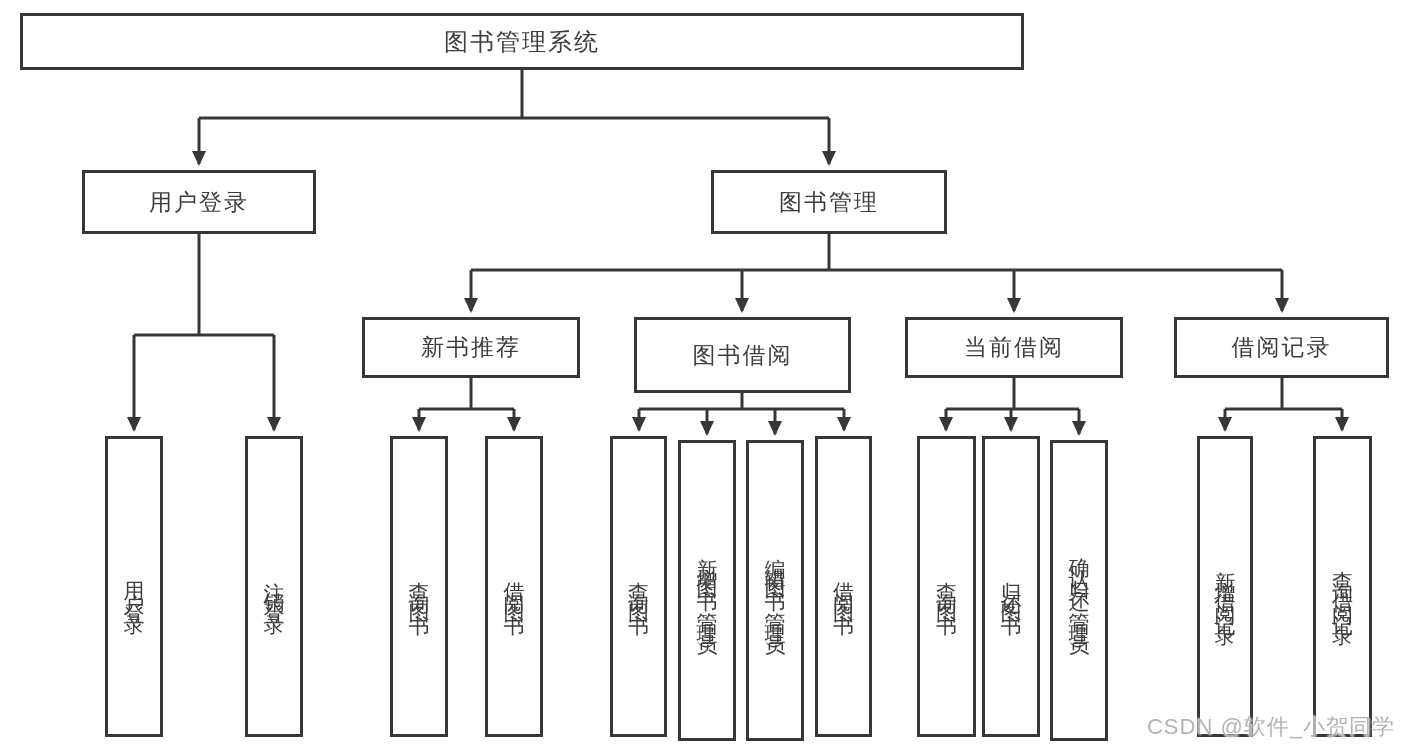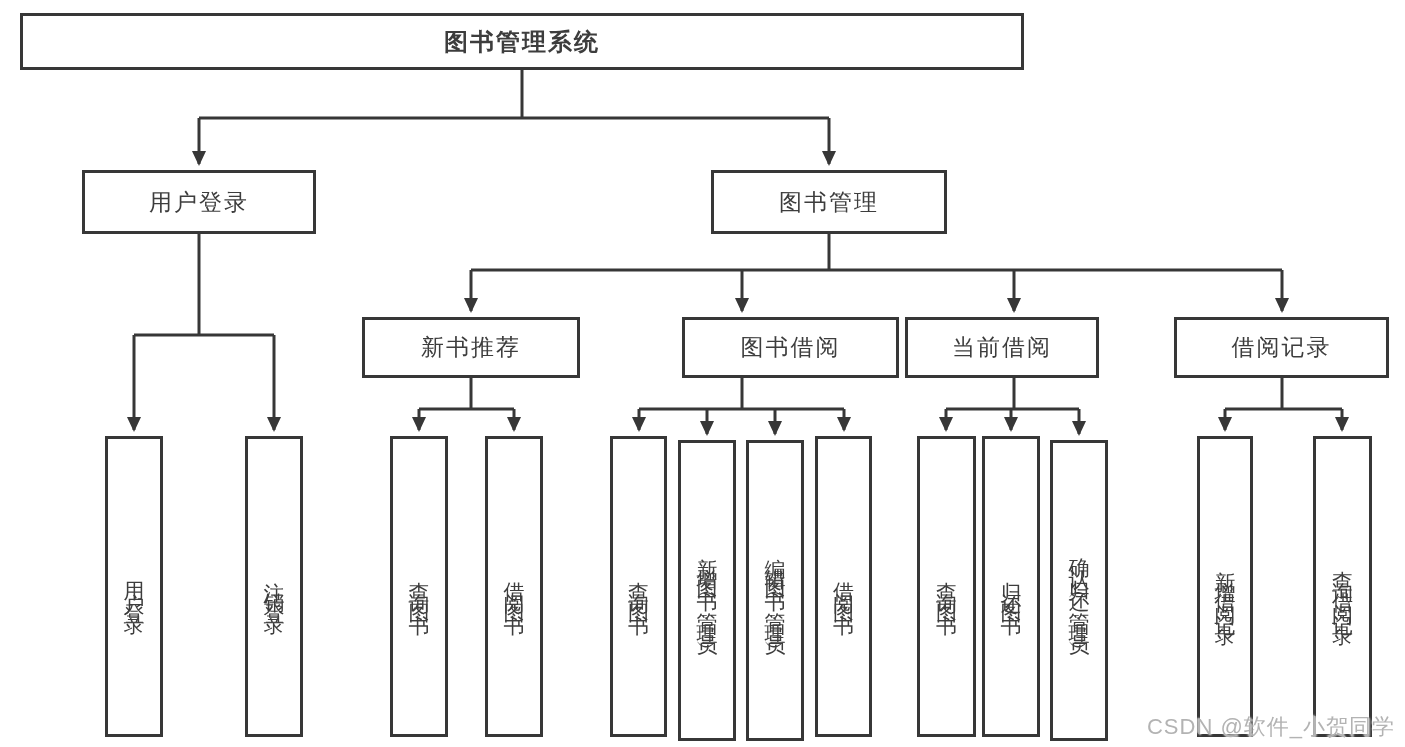--- a/index.html
+++ b/index.html
@@ -122,28 +122,28 @@
     </g>
 
     <g>
       <path class="ln" d="M1282,378 V409"></path>
       <path class="ln" d="M1225,409 H1342"></path>
       <path class="ln" d="M1225,409 V430" marker-end="url(#arrow)"></path>
       <path class="ln" d="M1342,409 V430" marker-end="url(#arrow)"></path>
     </g>
   </svg>
 
-  <div class="node root" style="left:20px; top:13px; width:1004px; height:57px;font-weight:bold;">图书管理系统</div>
+  <div class="node root" style="left:20px; top:13px; width:1004px; height:57px;">图书管理系统</div>
 
   <div class="node" style="left:82px; top:170px; width:234px; height:64px;">用户登录</div>
   <div class="node" style="left:711px; top:170px; width:236px; height:64px;">图书管理</div>
 
   <div class="node" style="left:362px; top:317px; width:218px; height:61px;">新书推荐</div>
-  <div class="node" style="left:634px; top:317px; width:217px; height:61px;margin-left:48px;">图书借阅</div>
-  <div class="node" style="left:905px; top:317px; width:194px; height:61px;">当前借阅</div>
+  <div class="node" style="left:634px; top:317px; width:217px; height:76px;">图书借阅</div>
+  <div class="node" style="left:905px; top:317px; width:218px; height:61px;">当前借阅</div>
   <div class="node" style="left:1174px; top:317px; width:215px; height:61px;font-family:Liberation Mono, monospace;">借阅记录</div>
 
   <div class="leaf" style="left:105px; top:436px;">用户登录</div>
   <div class="leaf" style="left:245px; top:436px;">注销登录</div>
 
   <div class="leaf" style="left:390px; top:436px;">查询图书</div>
   <div class="leaf" style="left:485px; top:436px;">借阅图书</div>
 
   <div class="leaf" style="left:610px; top:436px; width:57px;">查询图书</div>
   <div class="leaf" style="left:678px; top:440px;">新增图书（管理员）</div>

